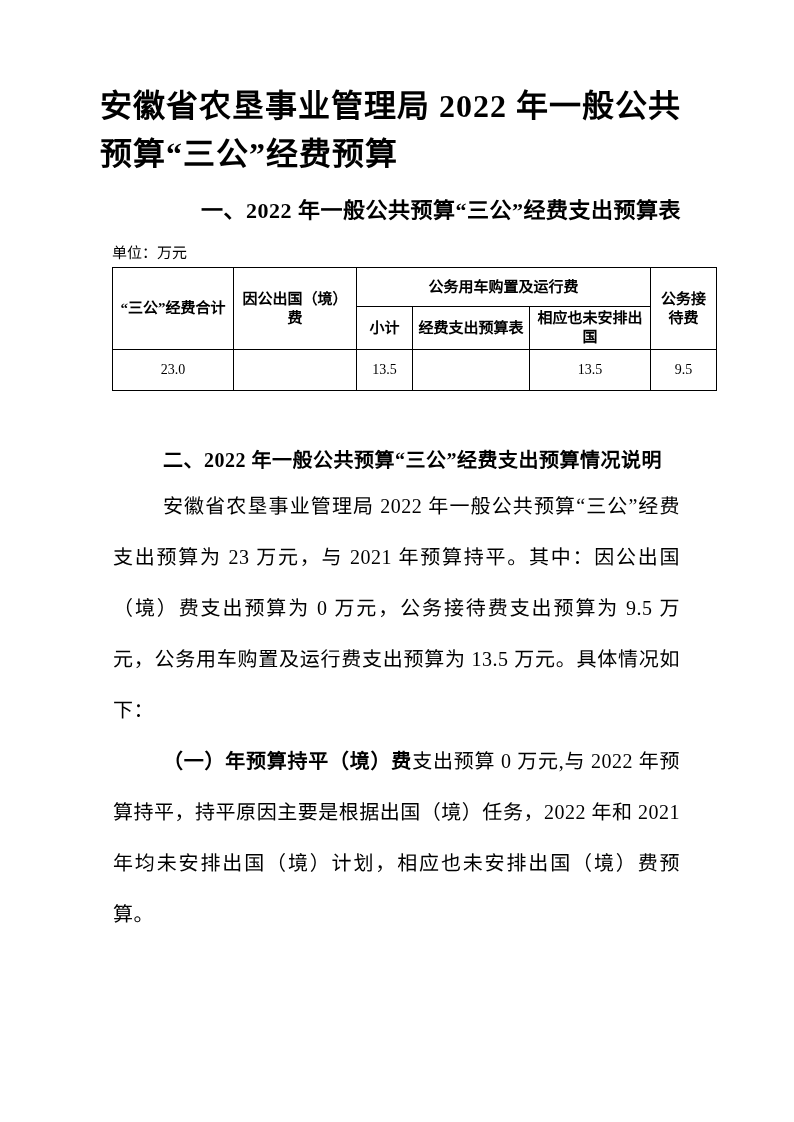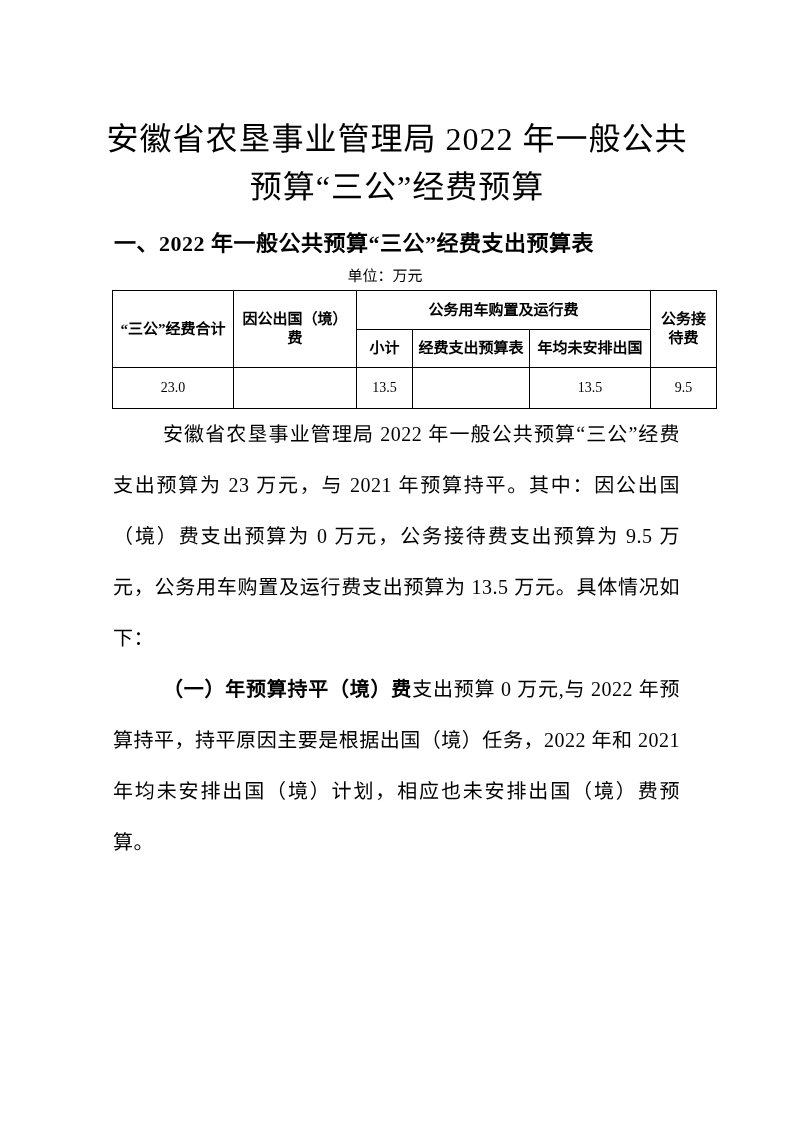--- a/index.html
+++ b/index.html
@@ -9,39 +9,38 @@
     font-family: "Liberation Serif", "DejaVu Serif", serif;
     color: #000000;
     overflow: hidden;
   }
   .page {
     position: relative;
     width: 794px; height: 1122px;
     background: #ffffff;
   }
   .doc-title {
-    margin: 115px 100px 0 100px;
+    margin: 82px 100px 0 100px;
     font-size: 32px;
-    font-weight: normal;
+    font-weight: bold;
     line-height: 48px;
-    text-align: center;
     letter-spacing: 1px;
   }
   .section1-heading {
     margin: 14px 113px 0 114px;
     font-size: 22px;
     font-weight: bold;
-    text-align: left;
+    text-align: right;
     letter-spacing: 0.5px;
   }
   .unit-line {
     width: 604px;
-    margin: 10px 0 0 112px;
+    margin: 20px 0 0 112px;
     padding-right: 58px;
-    text-align: center;
+    text-align: left;
     font-size: 15px;
     line-height: 18px;
   }
   table.budget-table {
     margin: 5px 0 0 112px;
     width: 604px;
     border-collapse: collapse;
     table-layout: fixed;
   }
   .budget-table th, .budget-table td {
@@ -104,34 +103,35 @@
     <thead>
       <tr class="row-group">
         <th rowspan="2">“三公”经费合计</th>
         <th rowspan="2">因公出国（境）费</th>
         <th colspan="3">公务用车购置及运行费</th>
         <th rowspan="2">公务接待费</th>
       </tr>
       <tr class="row-sub">
         <th>小计</th>
         <th>经费支出预算表</th>
-        <th>年均未安排出国</th>
+        <th>相应也未安排出国</th>
       </tr>
     </thead>
     <tbody>
       <tr>
         <td class="data-cell">23.0</td>
         <td class="data-cell"></td>
         <td class="data-cell">13.5</td>
         <td class="data-cell"></td>
         <td class="data-cell">13.5</td>
         <td class="data-cell">9.5</td>
       </tr>
     </tbody>
   </table>
 
+  <h2 class="section2-heading">二、2022 年一般公共预算“三公”经费支出预算情况说明</h2>
 
   <p class="body-para"><span class="lead"></span><span>安徽省农垦事业管理局 2022 年一般公共预算“三公”经费支出预算为 23 万元，与 2021 年预算持平。其中：因公出国（境）费支出预算为 0 万元，公务接待费支出预算为 9.5 万元，公务用车购置及运行费支出预算为 13.5 万元。具体情况如下：</span></p>
 
   <p class="body-para"><span class="lead">（一）年预算持平（境）费</span><span>支出预算 0 万元,与 2022 年预算持平，持平原因主要是根据出国（境）任务，2022 年和 2021 年均未安排出国（境）计划，相应也未安排出国（境）费预算。</span></p>
 
 
 </div>
 
 </body></html>

